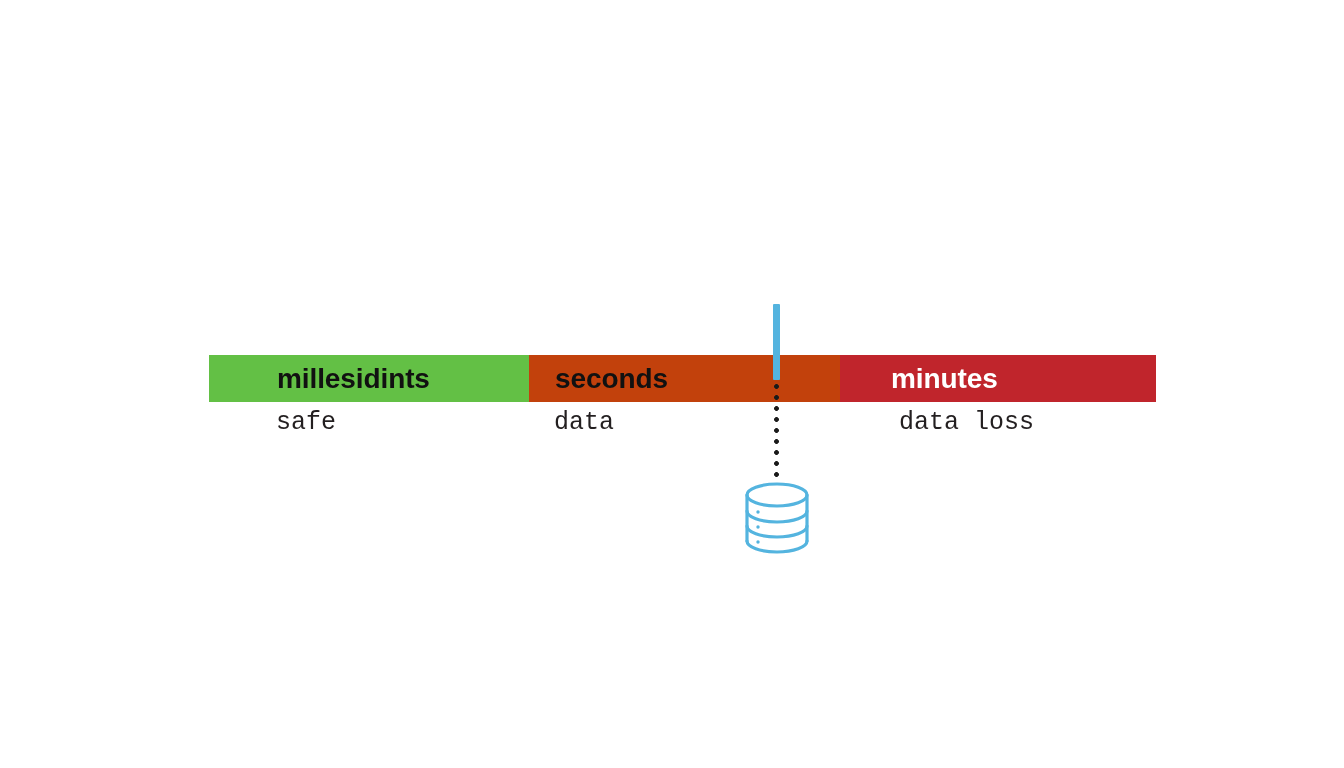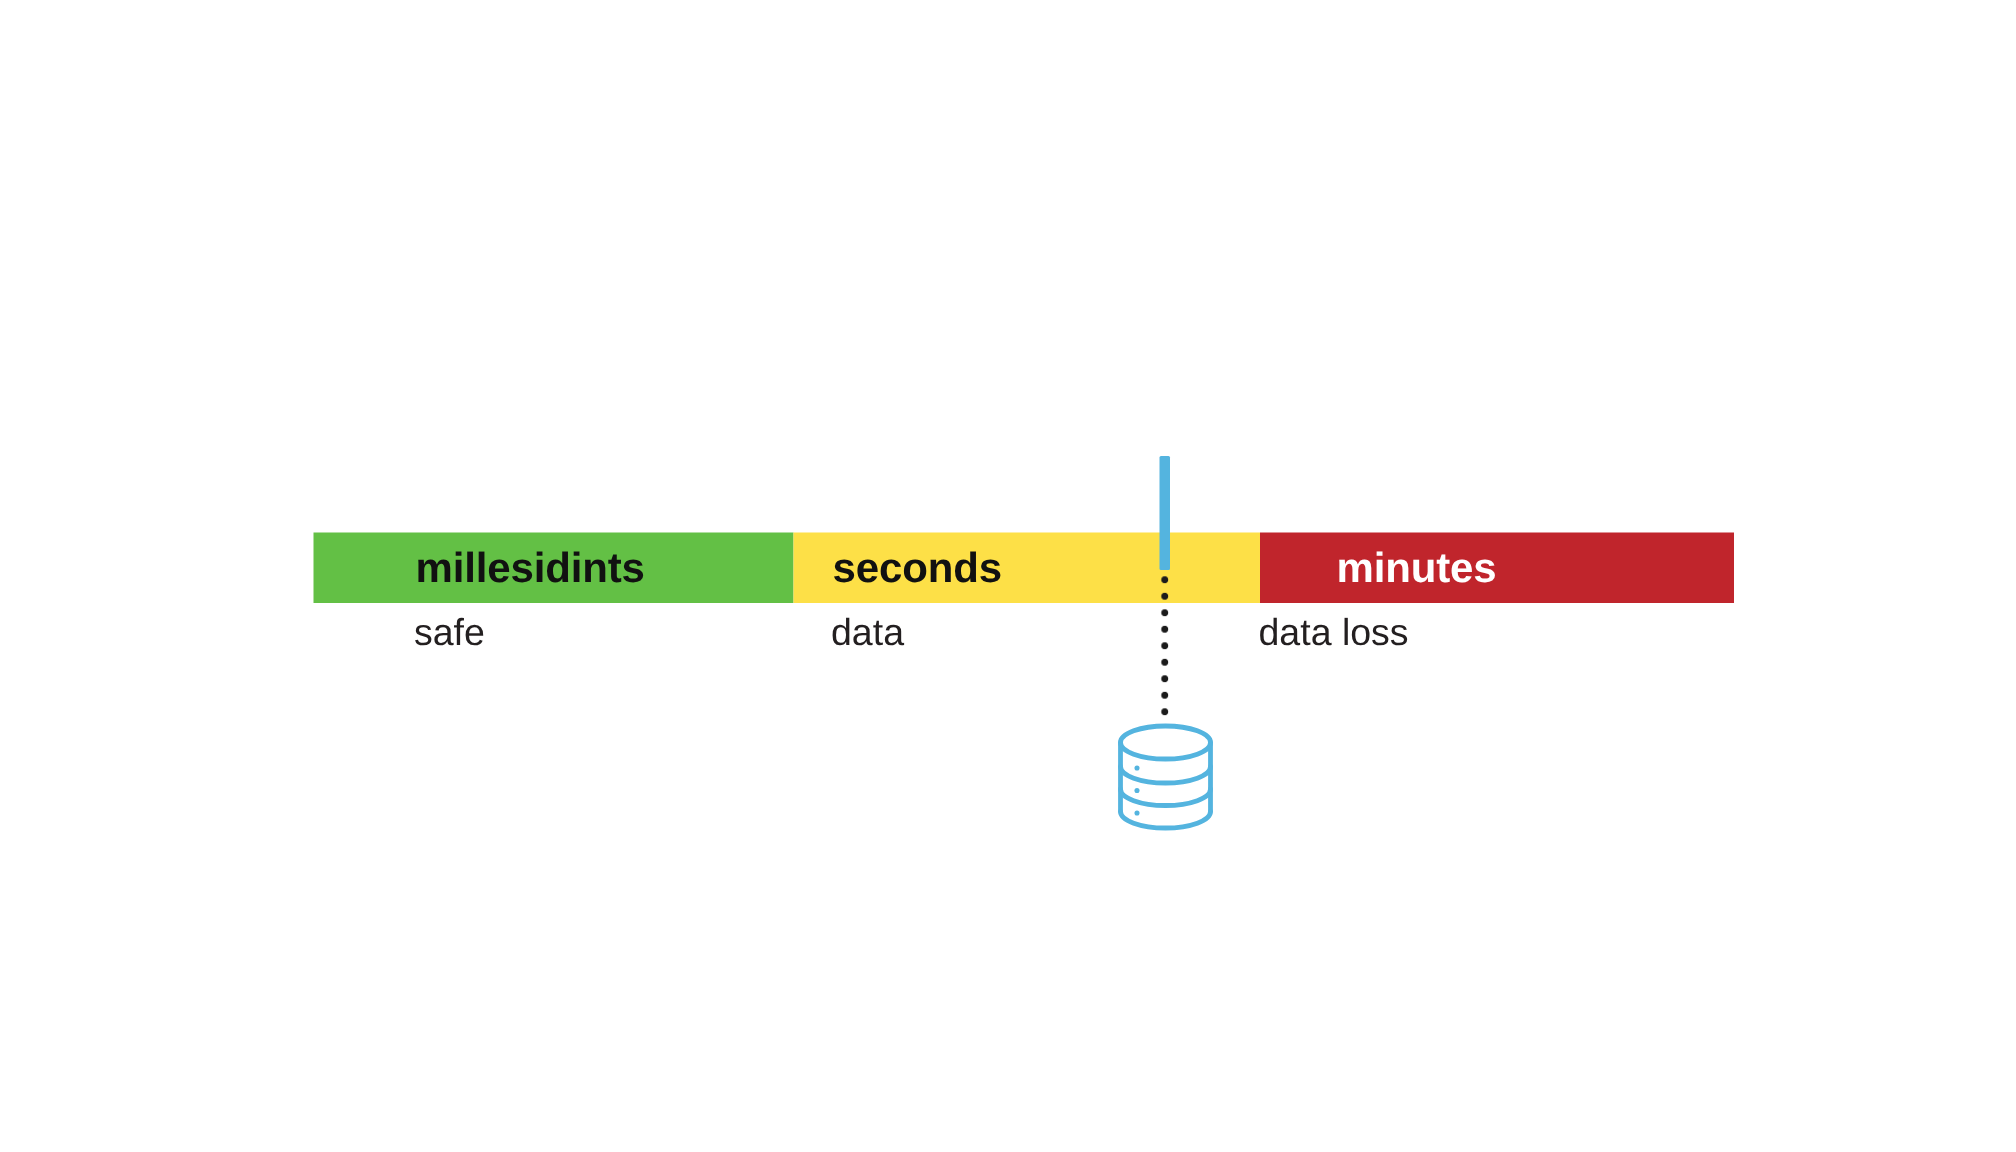--- a/index.html
+++ b/index.html
@@ -61,24 +61,25 @@
 
   
   .sub-caption {
     position: absolute;
     top: 410px;
     font-size: 25px;
     font-weight: normal;
     color: #231f20;
     line-height: 1;
     white-space: nowrap;
+    font-family: Liberation Mono, monospace;
   }
   .sub-safe     { left: 276px; }
   .sub-risky    { left: 554px; }
-  .sub-dataloss { left: 839px; }
+  .sub-dataloss { left: 899px; }
 
   
   .marker-stem {
     position: absolute;
     left: 773px;
     top: 304px;
     width: 7px;
     height: 76px;
     border-radius: 1px;
   }
@@ -111,21 +112,21 @@
 <body>
 
 <div id="stage">
 
   <div class="bar">
 
     <div class="segment seg-green" style="background:#63c045;">
       <span class="segment-label" style="color:#111111;">millesidints</span>
     </div>
 
-    <div class="segment seg-orange" style="background:#fde047;">
+    <div class="segment seg-orange" style="background:#c2410c;">
       <span class="segment-label" style="color:#111111;">seconds</span>
     </div>
 
     <div class="segment seg-red" style="background:#c0252c;padding-left:29px;">
       <span class="segment-label" style="color:#ffffff;">minutes</span>
     </div>
 
   </div>
 
   <div class="sub-caption sub-safe">safe</div>

